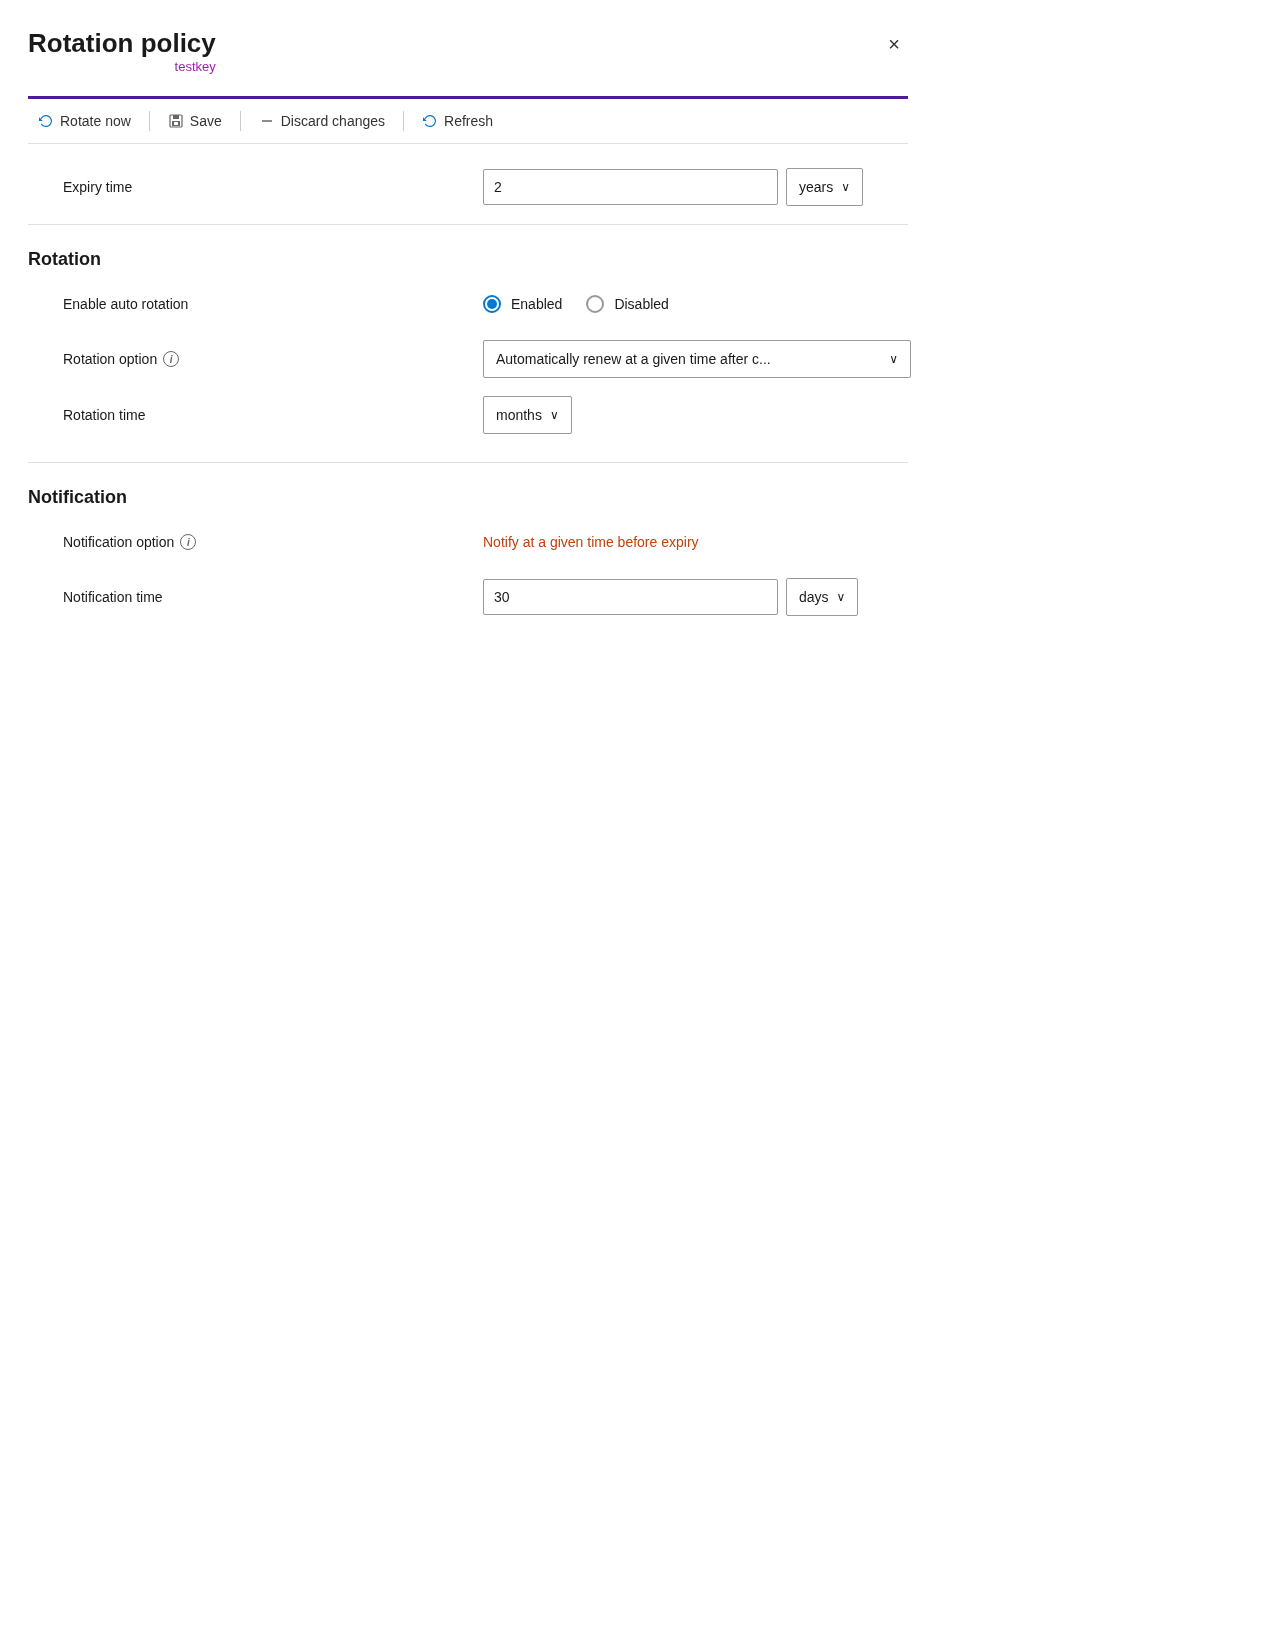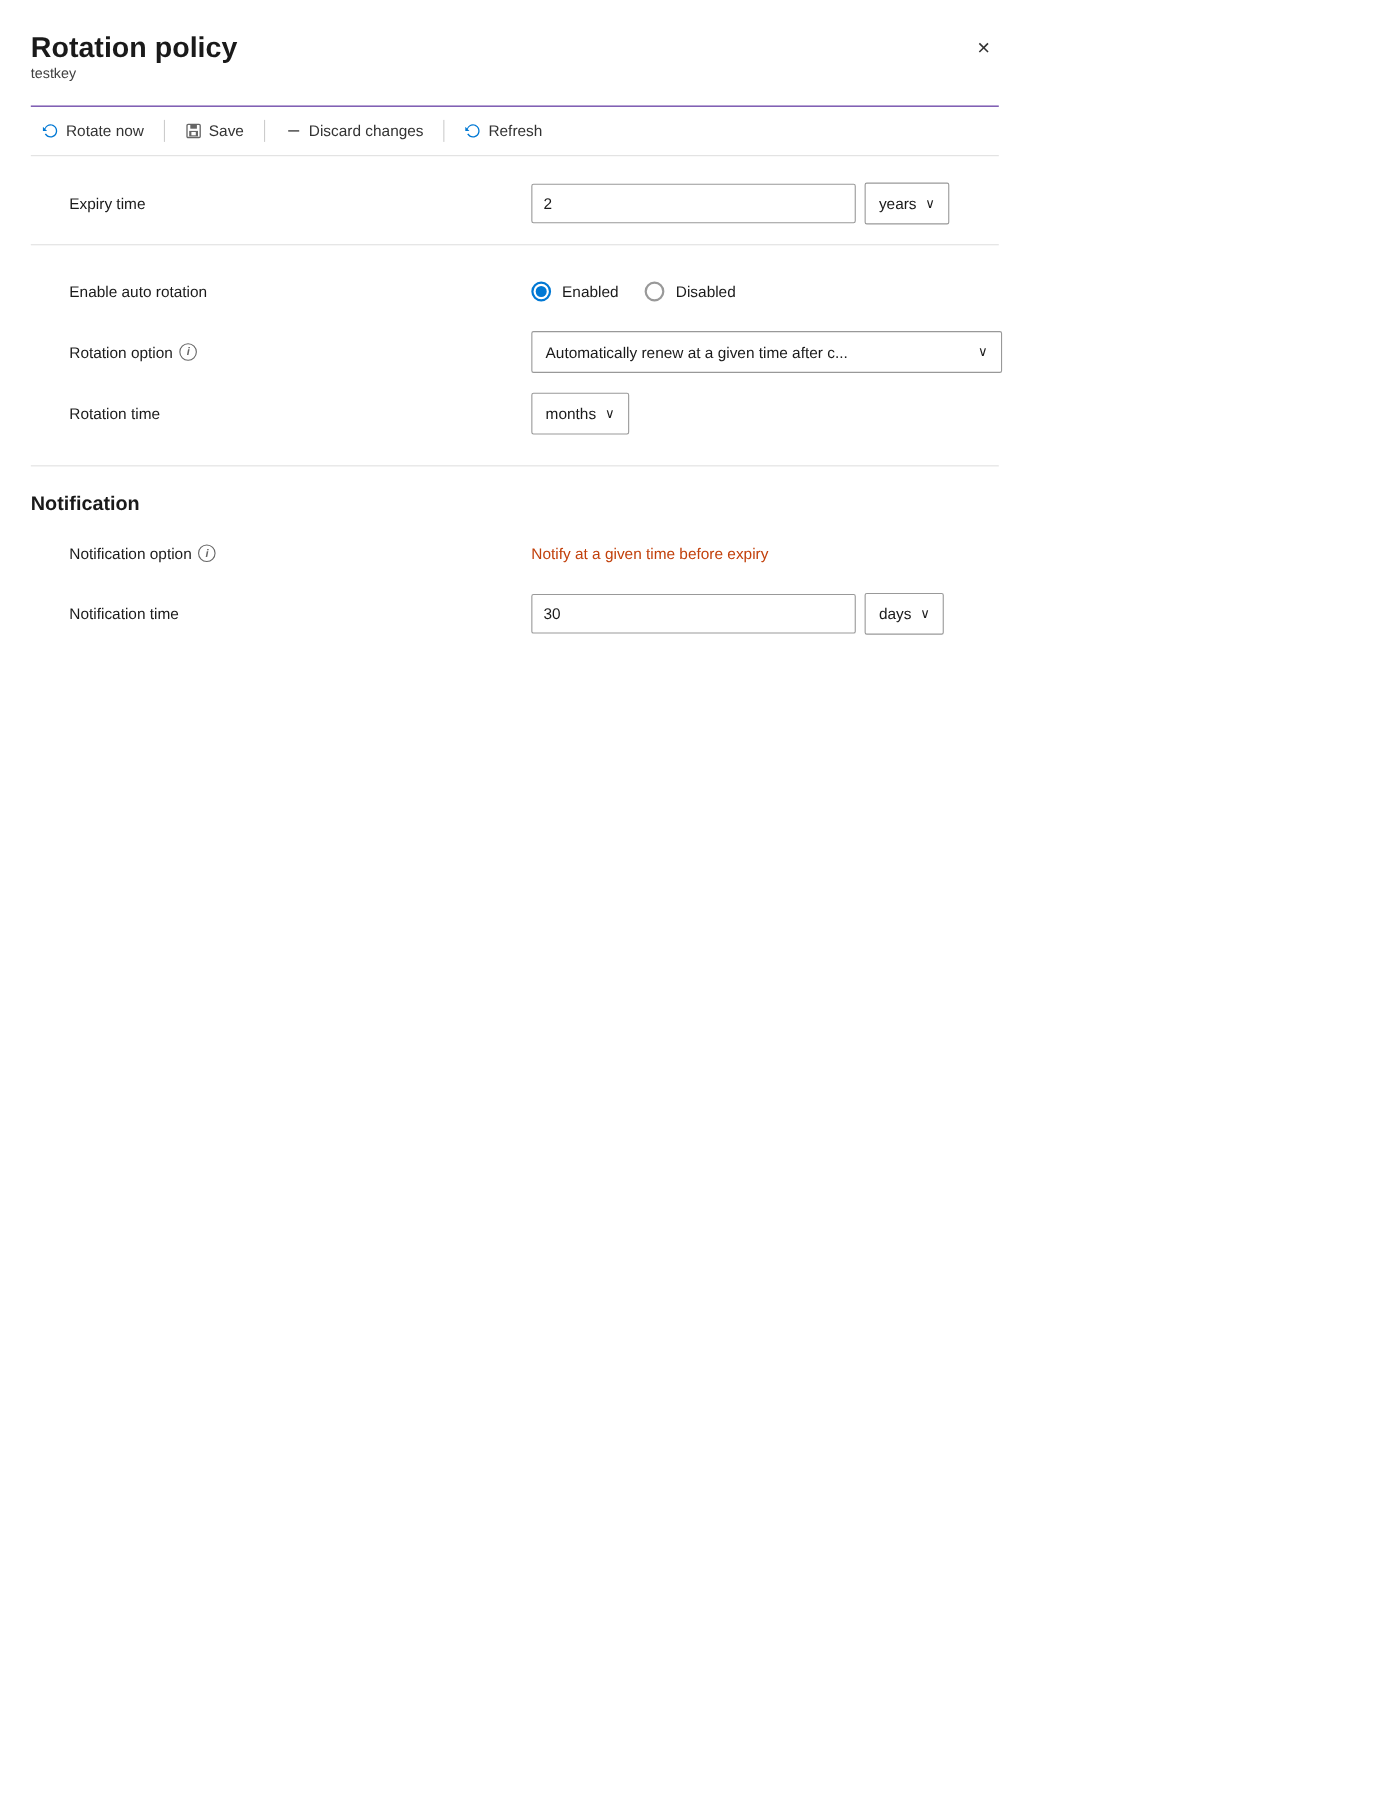--- a/index.html
+++ b/index.html
@@ -24,39 +24,40 @@
       margin-bottom: 4px;
     }
     .panel-title {
       font-size: 26px;
       font-weight: 600;
       color: #1a1a1a;
       line-height: 1.2;
     }
     .panel-subtitle {
       font-size: 13px;
-      color: #404040;
+      color: #a21caf;
       margin-bottom: 18px;
+      text-align: right;
     }
     .close-btn {
       background: none;
       border: none;
       font-size: 20px;
       cursor: pointer;
       color: #333;
       padding: 4px 8px;
       line-height: 1;
       margin-top: 2px;
     }
     .toolbar {
       display: flex;
       align-items: center;
       gap: 6px;
       padding: 10px 0;
-      border-top: 1px solid #4c1d95;
+      border-top: 3px solid #4c1d95;
       border-bottom: 1px solid #e0e0e0;
       margin-bottom: 24px;
     }
     .toolbar-btn {
       display: flex;
       align-items: center;
       gap: 6px;
       background: none;
       border: none;
       cursor: pointer;
@@ -259,20 +260,21 @@
       <button class="select-btn">
         <span>years</span>
         <span class="chevron">∨</span>
       </button>
     </div>
   </div>
 
   <hr class="divider">
 
   <div class="form-section">
+    <div class="section-title">Rotation</div>
 
     <div class="form-row">
       <div class="form-label">
         <span>Enable auto rotation</span>
       </div>
       <div class="form-control-group">
         <div class="radio-group">
           <label class="radio-option">
             <div class="radio-circle selected"></div>
             <span class="radio-label">Enabled</span>

